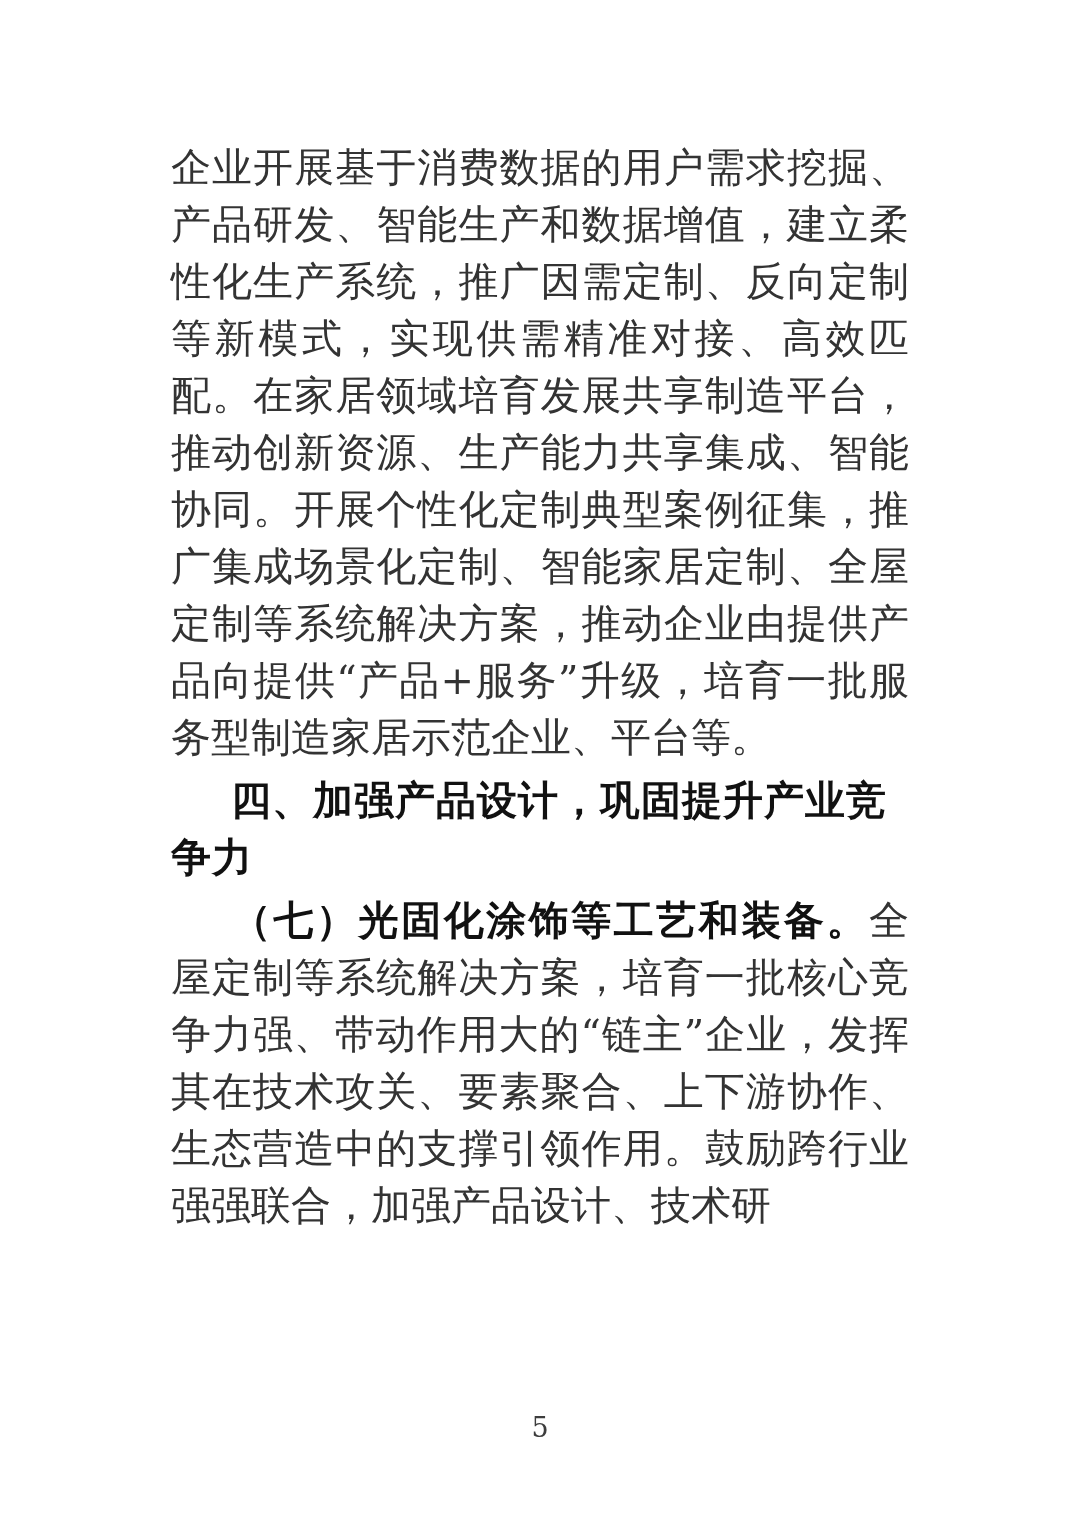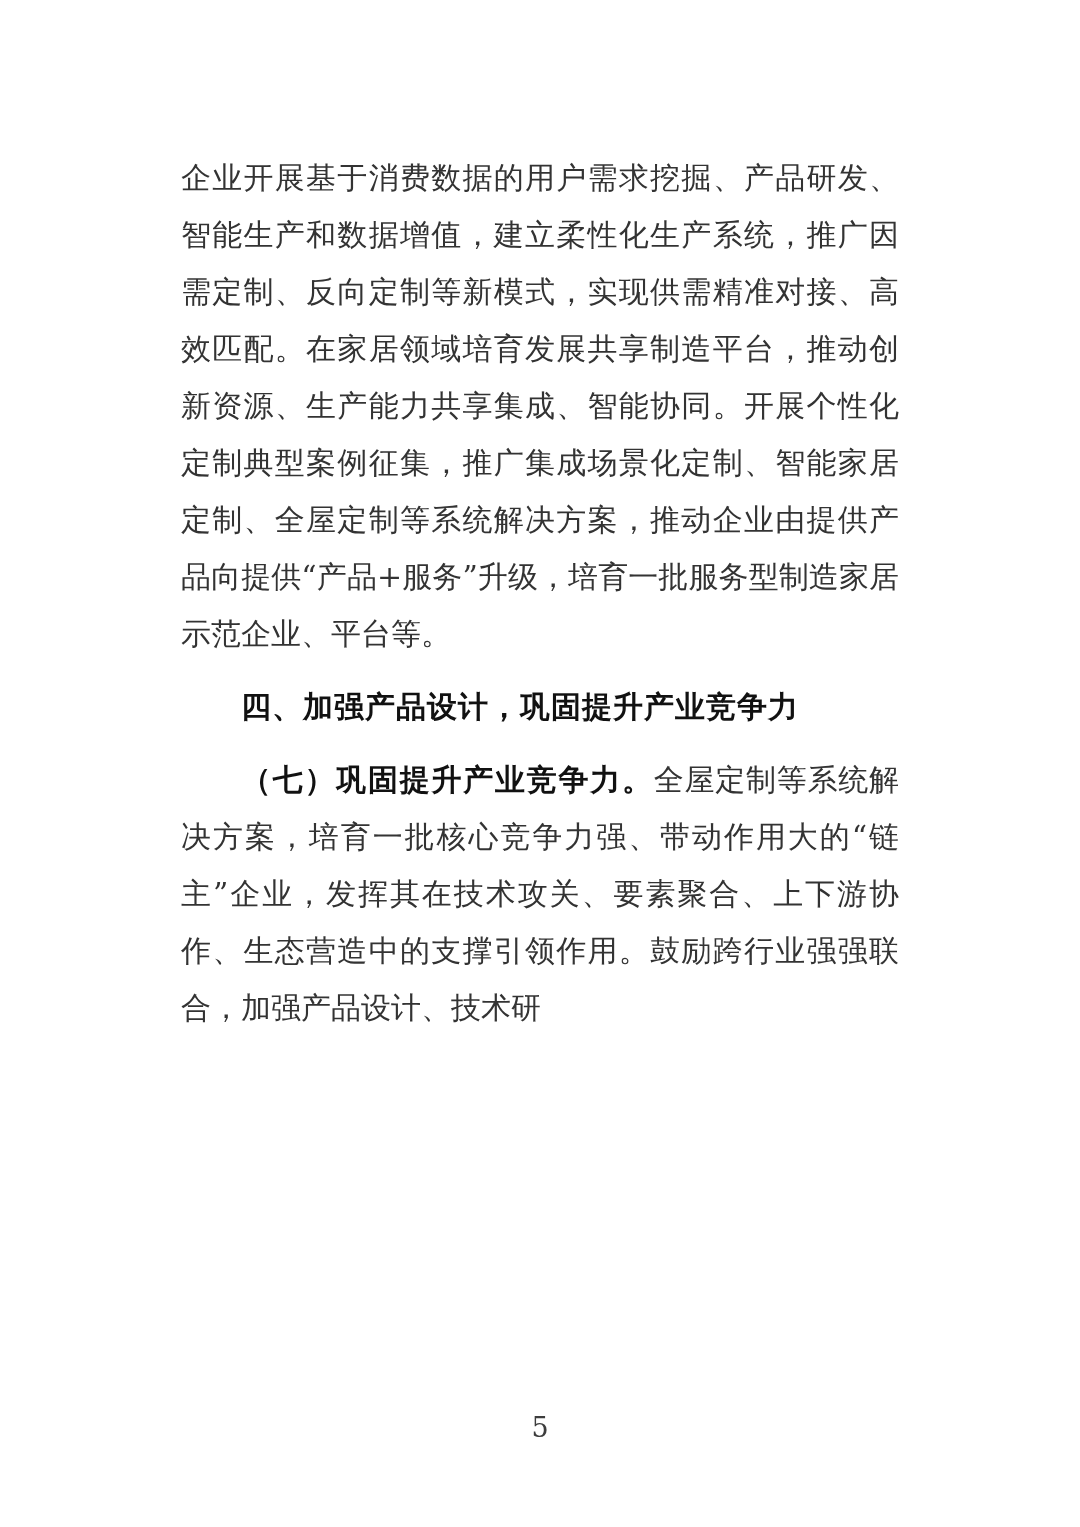--- a/index.html
+++ b/index.html
@@ -15,24 +15,24 @@
     background: #ffffff;
     overflow: hidden;
   }
   .content {
     position: absolute;
     left: 165px;
     top: 133px;
     width: 750px;
   }
   .para {
-    margin: 16px;
+    margin: 6px;
     padding: 0;
     font-family: "DejaVu Serif", "Liberation Serif", serif;
-    font-size: 30px;
+    font-size: 40px;
     line-height: 57px;
     color: #333333;
     text-align: justify;
     font-weight: normal;
   }
   .para.indent {
     text-indent: 60px;
   }
   .para b, .para.heading b {
     font-family: "DejaVu Sans", "Liberation Sans", sans-serif;
@@ -55,16 +55,16 @@
     color: #3d3d3d;
   }
 </style>
 </head>
 <body>
 
 <div class="page">
   <div class="content">
     <p class="para"><span>企业开展基于消费数据的用户需求挖掘、产品研发、智能生产和数据增值，建立柔性化生产系统，推广因需定制、反向定制等新模式，实现供需精准对接、高效匹配。在家居领域培育发展共享制造平台，推动创新资源、生产能力共享集成、智能协同。开展个性化定制典型案例征集，推广集成场景化定制、智能家居定制、全屋定制等系统解决方案，推动企业由提供产品向提供“产品+服务”升级，培育一批服务型制造家居示范企业、平台等。</span></p>
     <h2 class="para indent heading"><b>四、加强产品设计，巩固提升产业竞争力</b></h2>
-    <p class="para indent"><b>（七）巩固提升产业竞争力。</b><span>全屋定制等系统解决方案，培育一批核心竞争力强、带动作用大的“链主”企业，发挥其在技术攻关、要素聚合、上下游协作、生态营造中的支撑引领作用。鼓励跨行业强强联合，加强产品设计、技术研</span></p>
+    <p class="para indent"><b>（七）光固化涂饰等工艺和装备。</b><span>全屋定制等系统解决方案，培育一批核心竞争力强、带动作用大的“链主”企业，发挥其在技术攻关、要素聚合、上下游协作、生态营造中的支撑引领作用。鼓励跨行业强强联合，加强产品设计、技术研</span></p>
   </div>
   <div class="page-number">5</div>
 </div>
 
 </body></html>

